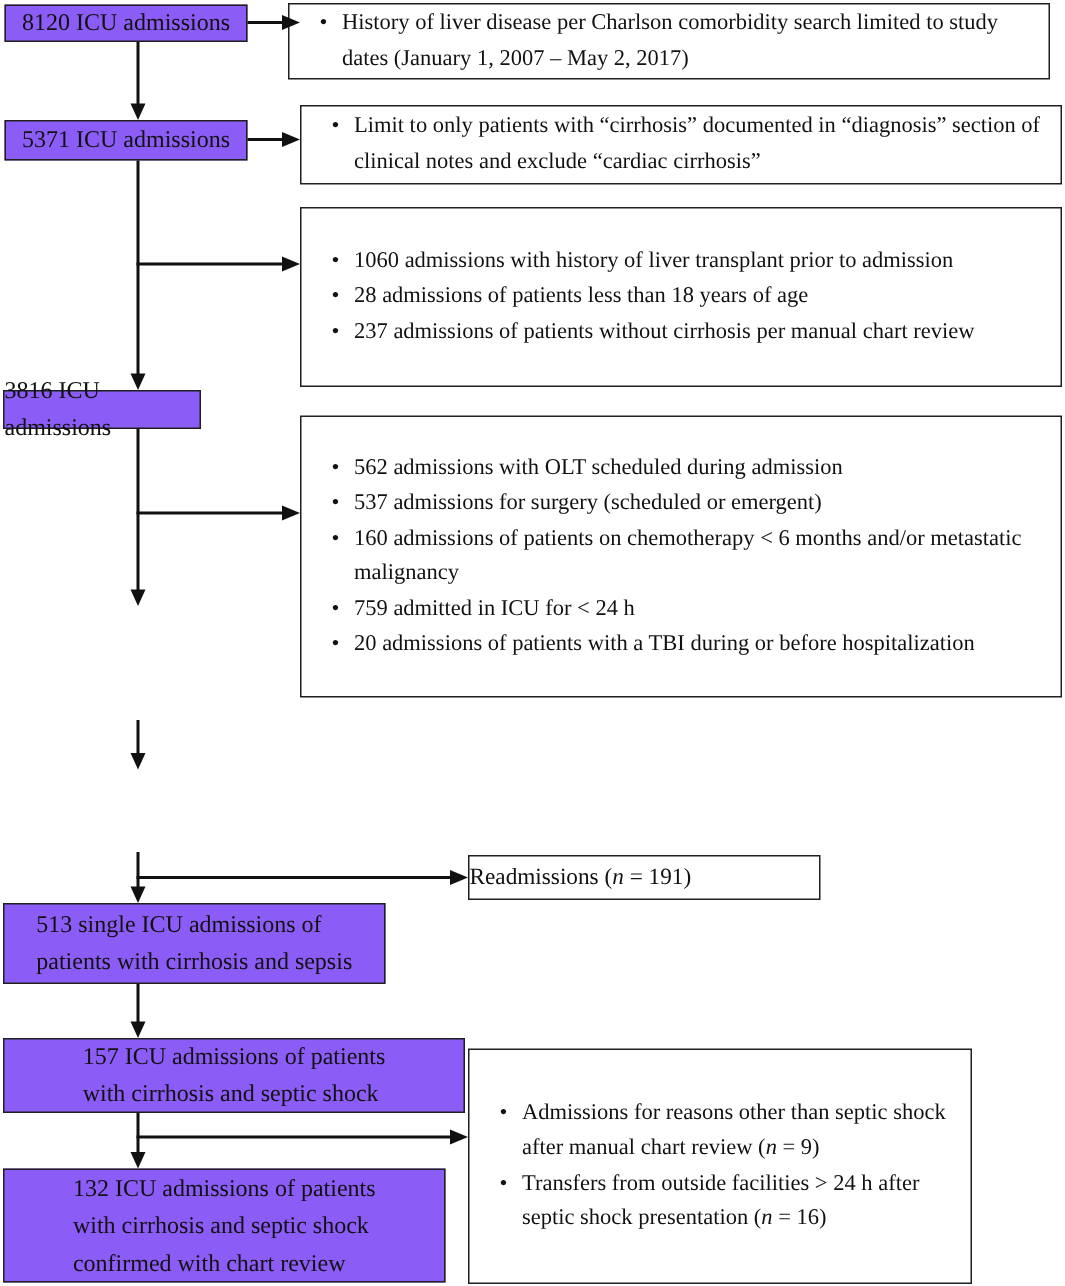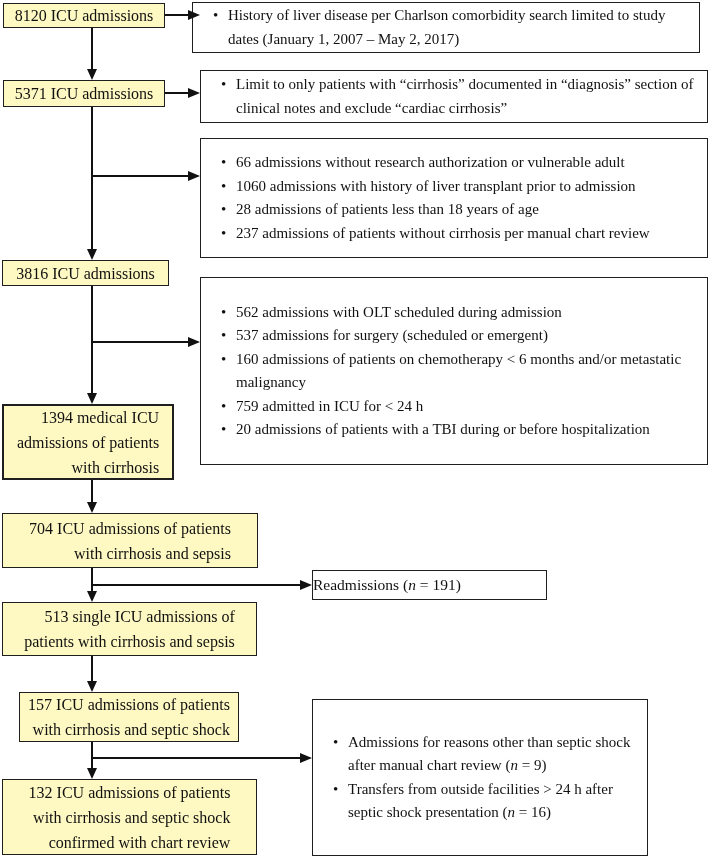--- a/index.html
+++ b/index.html
@@ -4,22 +4,22 @@
 <style>
   html, body { margin:0; padding:0; background:#ffffff; }
   #canvas {
     position:relative; width:710px; height:857px; background:#ffffff;
     font-family:"Liberation Serif","DejaVu Serif",serif; color:#111111;
     overflow:hidden;
   }
   
   .fbox {
     position:absolute; box-sizing:border-box; border:1.5px solid #1f1f1f;
-    background:#fef9c3; display:flex; align-items:center; justify-content:center;
-    text-align:right; font-size:16px; line-height:25px;
+    background:#8b5cf6; display:flex; align-items:center; justify-content:center;
+    text-align:left; font-size:16px; line-height:25px;
   }
   .fbox .lbl { white-space:pre-line; }
   
   .ebox {
     position:absolute; box-sizing:border-box; border:1.5px solid #1f1f1f;
     background:#ffffff; display:flex; align-items:center;
     font-size:15px; line-height:23.5px;
   }
   .ebox ul { margin:0; padding:0 4px 0 18px; list-style:none; }
   .ebox li { position:relative; padding-left:17px; }
@@ -30,26 +30,26 @@
   .hline { position:absolute; height:1.5px; background:#111111; }
   .ah-right { position:absolute; width:0; height:0;
     border-top:5px solid transparent; border-bottom:5px solid transparent;
     border-left:12px solid #111111; }
   .ah-down { position:absolute; width:0; height:0;
     border-left:5px solid transparent; border-right:5px solid transparent;
     border-top:11px solid #111111; }
 
   #fb1 { left:3px;  top:3px;   width:162px; height:25px; }
   #fb2 { left:3px;  top:80px;  width:162px; height:27px; }
-  #fb3 { left:2px;  top:260px; width:167px; height:26px; }
+  #fb3 { left:2px;  top:260px; width:132px; height:26px; }
   #fb4 { left:2px;  top:404px; width:172px; height:76px; border-width:2px; }
   #fb5 { left:2px;  top:513px; width:256px; height:55px; }
   #fb6 { left:2px;  top:602px; width:255px; height:54px; }
-  #fb7 { left:19px;  top:692px; width:220px; height:50px; }
-  #fb8 { left:2px;  top:779px; width:255px; height:76px; }
+  #fb7 { left:2px;  top:692px; width:308px; height:50px; }
+  #fb8 { left:2px;  top:779px; width:295px; height:76px; }
 
   #ebA { left:192px; top:2px;   width:508px; height:51px; }
   #ebB { left:200px; top:70px;  width:508px; height:53px; }
   #ebC { left:200px; top:138px; width:508px; height:120px; }
   #ebD { left:200px; top:277px; width:508px; height:188px; }
   #ebE { left:312px; top:570px; width:235px; height:30px; }
   #ebF { left:312px; top:699px; width:336px; height:157px; }
 
   #v1 { left:91px; top:28px;  height:42px; }
   #v2 { left:91px; top:107px; height:143px; }
@@ -86,29 +86,20 @@
 
   <div class="fbox" id="fb1">
     <span class="lbl">8120 ICU admissions</span>
   </div>
   <div class="fbox" id="fb2">
     <span class="lbl">5371 ICU admissions</span>
   </div>
   <div class="fbox" id="fb3">
     <span class="lbl">3816 ICU admissions</span>
   </div>
-  <div class="fbox" id="fb4">
-    <span class="lbl">1394 medical ICU
-admissions of patients
-with cirrhosis</span>
-  </div>
-  <div class="fbox" id="fb5">
-    <span class="lbl">704 ICU admissions of patients
-with cirrhosis and sepsis</span>
-  </div>
   <div class="fbox" id="fb6">
     <span class="lbl">513 single ICU admissions of
 patients with cirrhosis and sepsis</span>
   </div>
   <div class="fbox" id="fb7">
     <span class="lbl">157 ICU admissions of patients
 with cirrhosis and septic shock</span>
   </div>
   <div class="fbox" id="fb8">
     <span class="lbl">132 ICU admissions of patients
@@ -123,21 +114,20 @@
   </div>
 
   <div class="ebox" id="ebB">
     <ul>
       <li><span>Limit to only patients with “cirrhosis” documented in “diagnosis” section of clinical notes and exclude “cardiac cirrhosis”</span></li>
     </ul>
   </div>
 
   <div class="ebox" id="ebC">
     <ul>
-      <li><span>66 admissions without research authorization or vulnerable adult</span></li>
       <li><span>1060 admissions with history of liver transplant prior to admission</span></li>
       <li><span>28 admissions of patients less than 18 years of age</span></li>
       <li><span>237 admissions of patients without cirrhosis per manual chart review</span></li>
     </ul>
   </div>
 
   <div class="ebox" id="ebD">
     <ul>
       <li><span>562 admissions with OLT scheduled during admission</span></li>
       <li><span>537 admissions for surgery (scheduled or emergent)</span></li>

